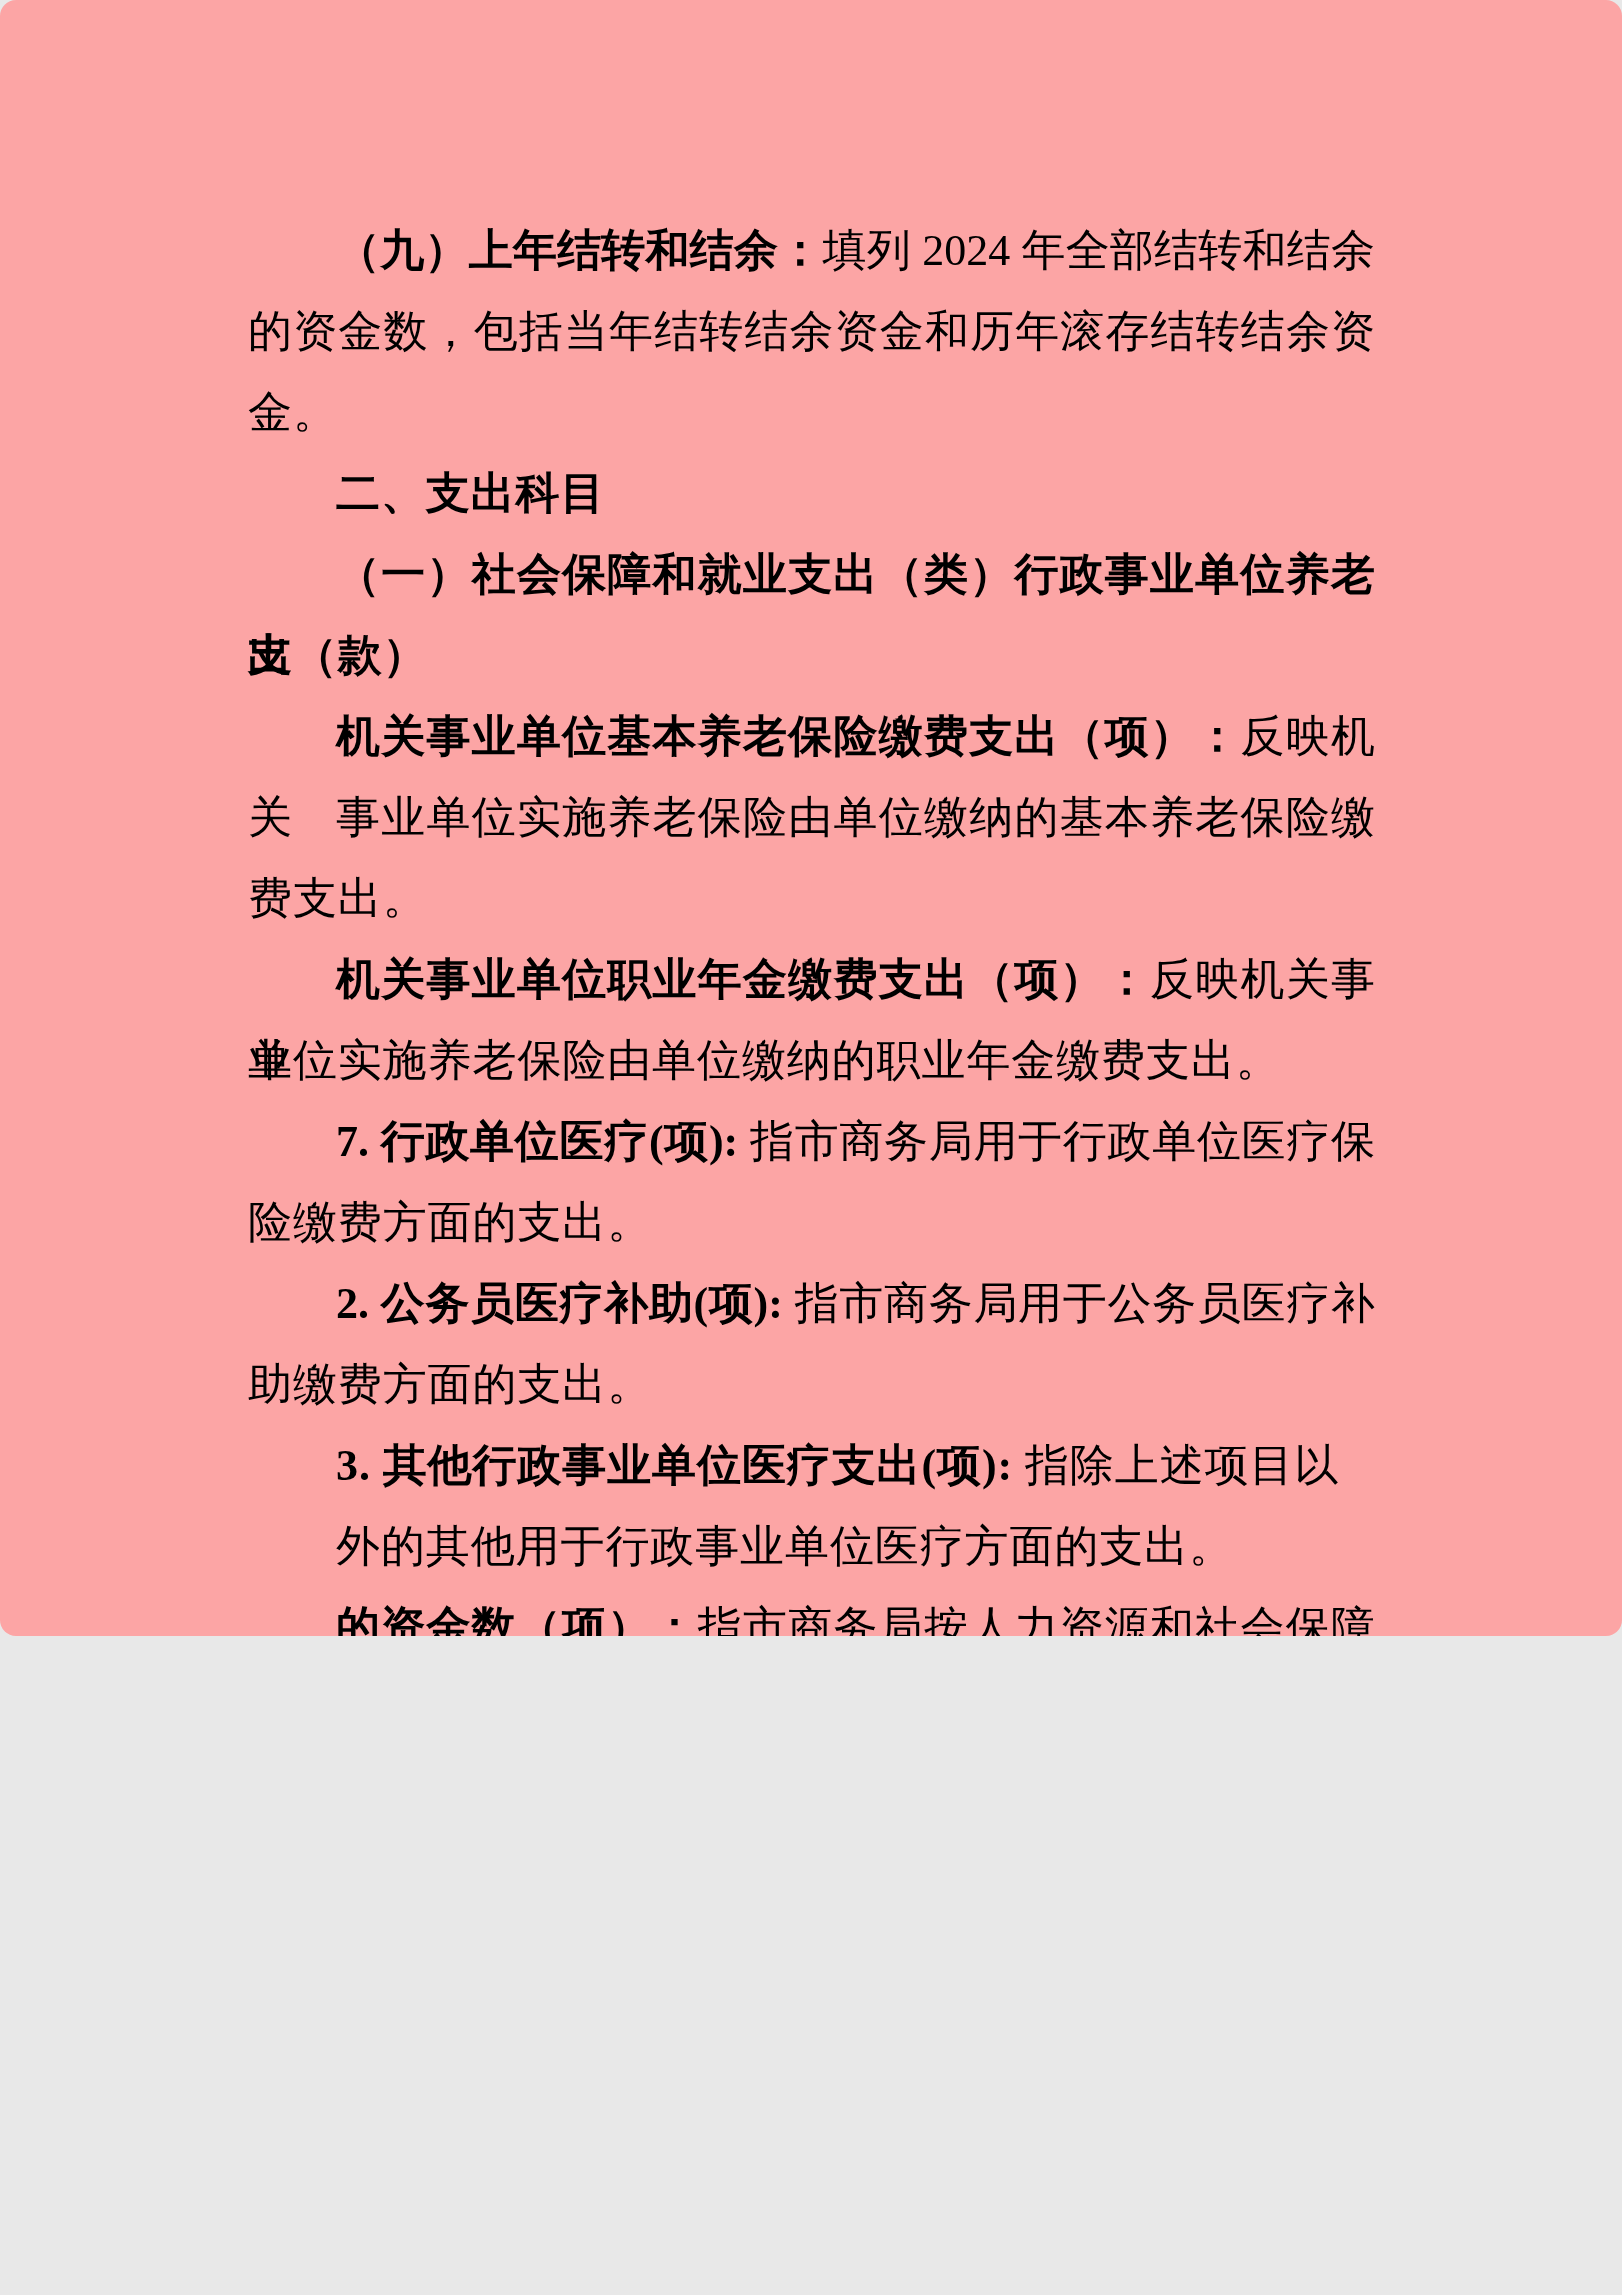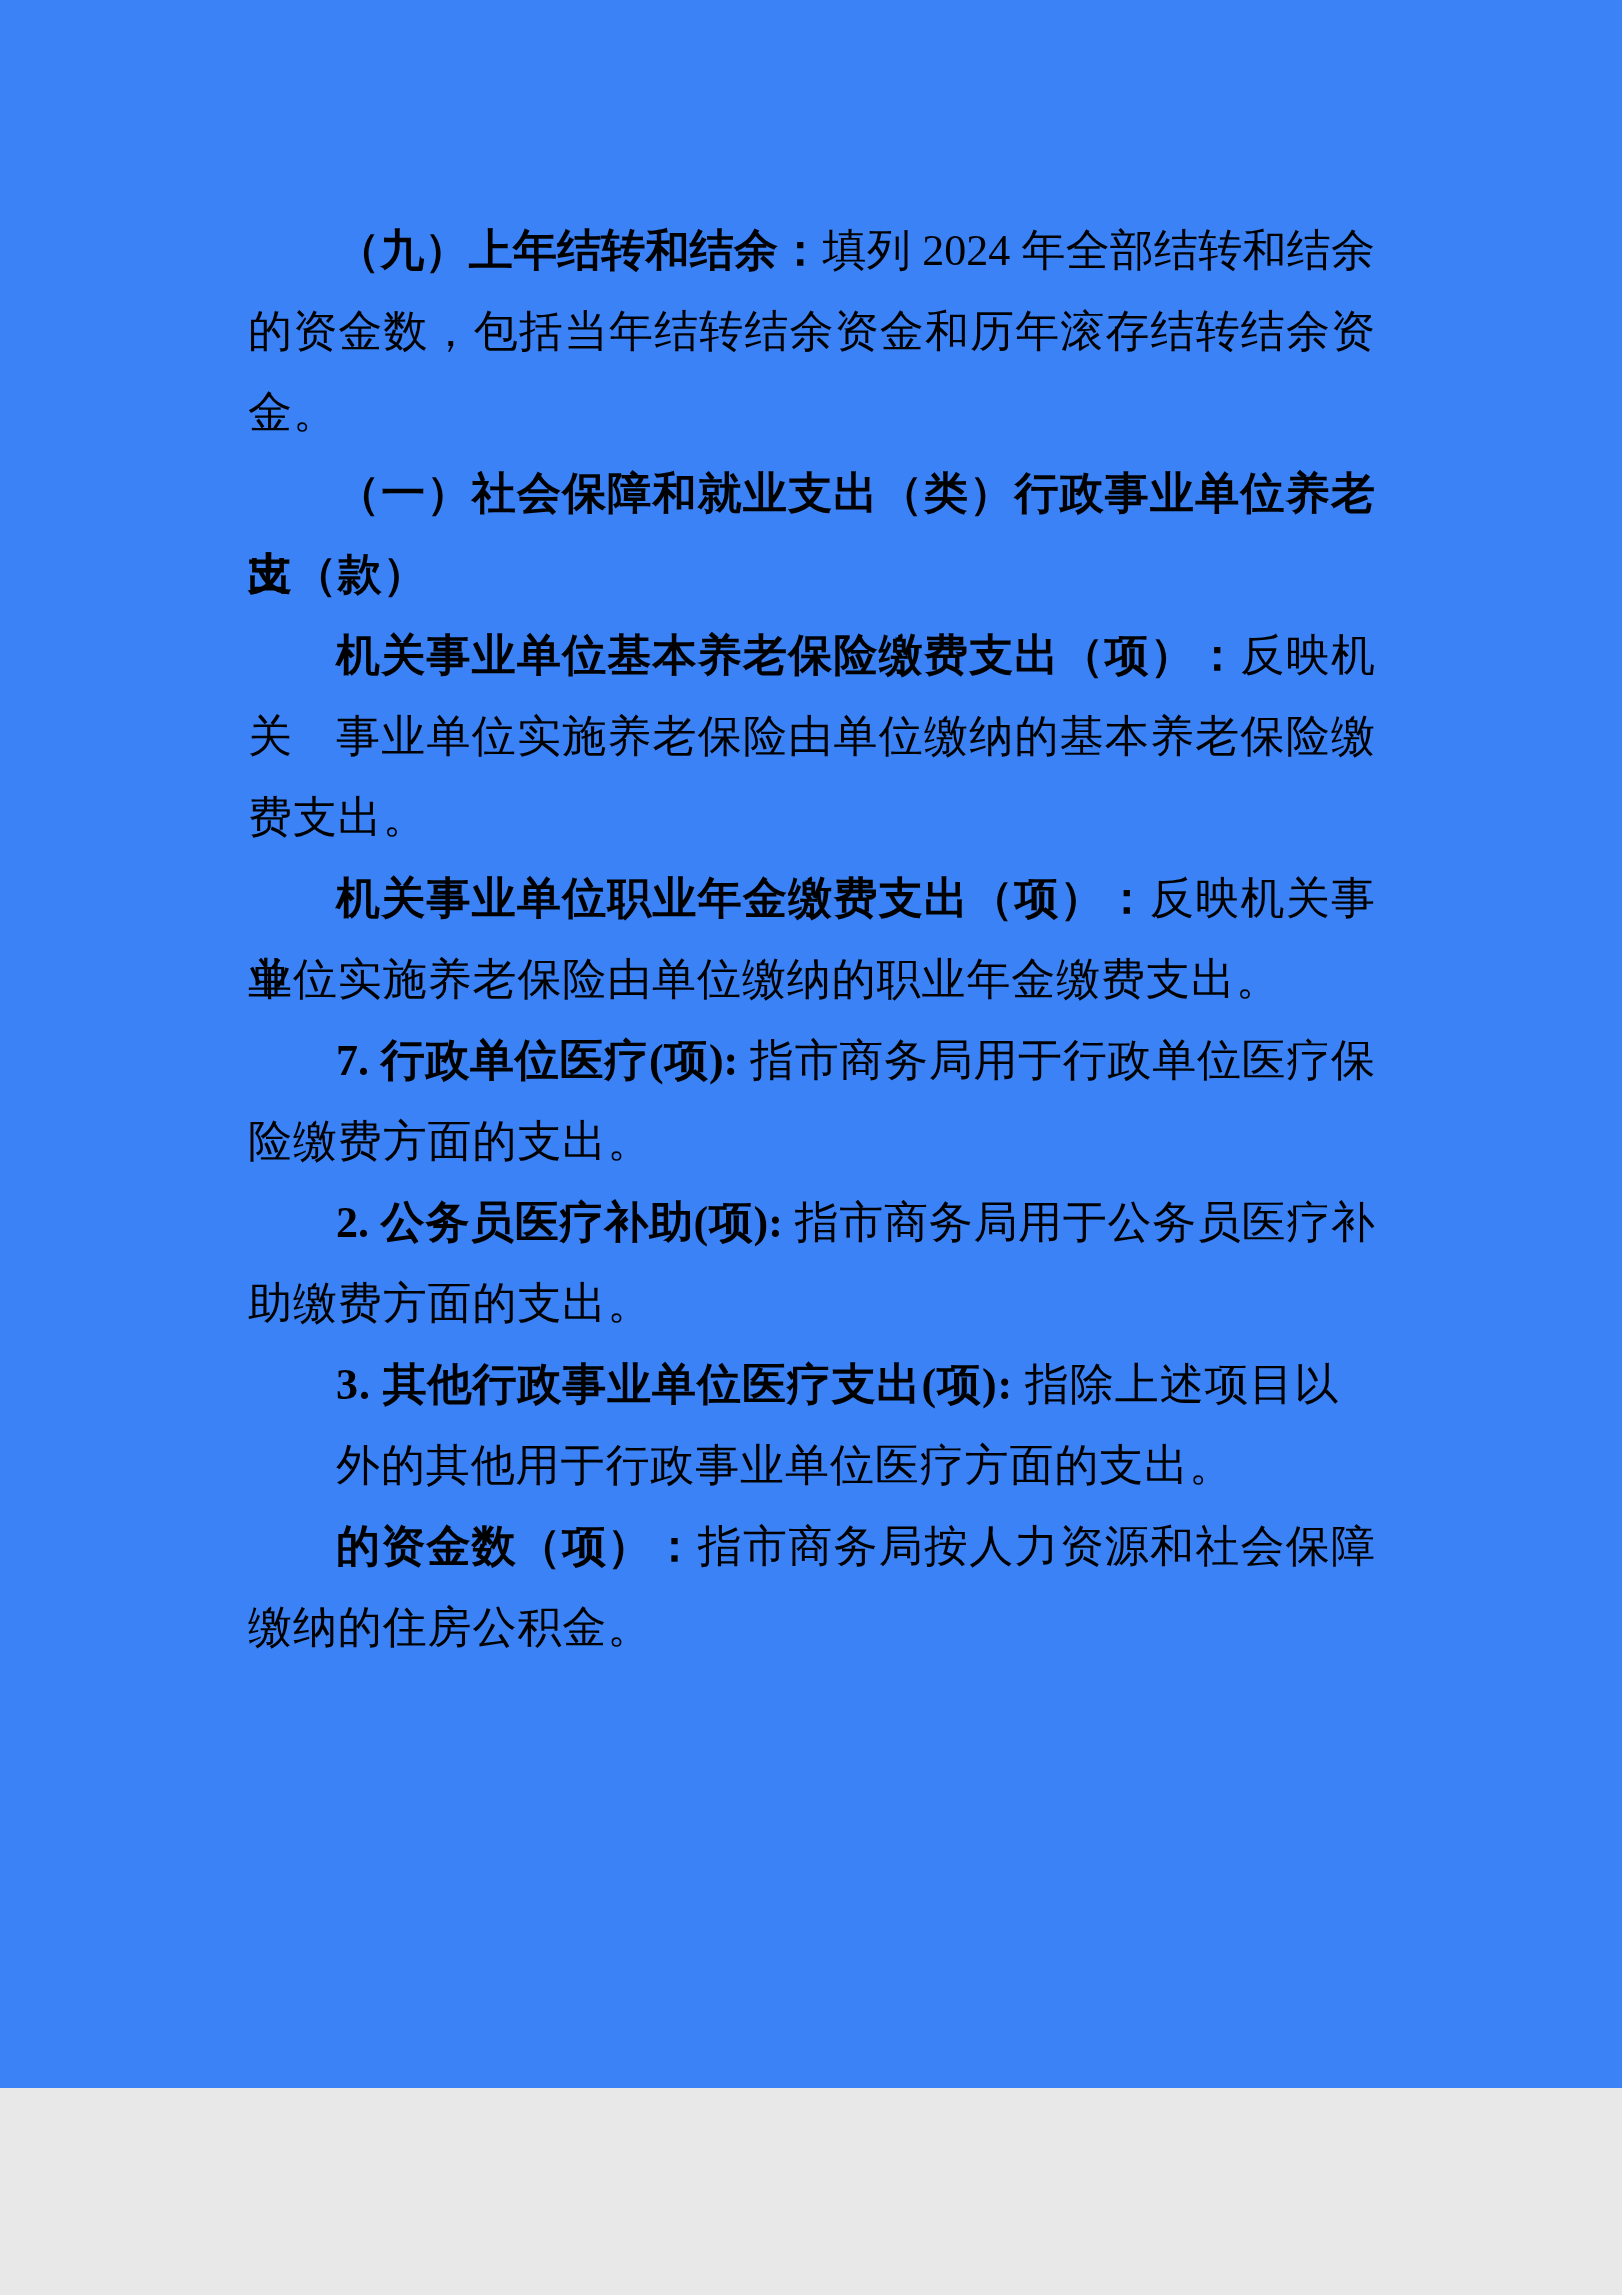--- a/index.html
+++ b/index.html
@@ -1,24 +1,25 @@
 <!DOCTYPE html>
 <html style="font-size:14px"><head>
 <meta charset="utf-8">
 <style>
   html, body { margin: 0; padding: 0; background: #e8e8e8; }
   .page {
     position: relative;
     width: 1622px;
-    height: 2088px;
-    background: #3b82f6;
+    height: 1636px;
+    background: #fca5a5;
     margin: 0 auto;
     overflow: hidden;
     color: #000000;
     font-family: "Liberation Serif", "DejaVu Serif", serif;
+    border-radius: 16px;
   }
   .text-block {
     position: absolute;
     left: 248px;
     top: 210px;
     width: 1127px;
   }
   .ln {
     height: 81px;
     line-height: 81px;
@@ -46,20 +47,21 @@
 
 <div class="page">
   <div class="text-block">
 
     <div class="ln ind j"><span class="b">（九）上年结转和结余：</span><span class="r">填列 2024 年全部结转和结余</span></div>
 
     <div class="ln j"><span class="r">的资金数，包括当年结转结余资金和历年滚存结转结余资</span></div>
 
     <div class="ln"><span class="r">金。</span></div>
 
+    <div class="ln ind"><span class="b">二、支出科目</span></div>
 
     <div class="ln ind j"><span class="b">（一）社会保障和就业支出（类）行政事业单位养老支</span></div>
 
     <div class="ln"><span class="b">出（款）</span></div>
 
     <div class="ln ind j"><span class="b">机关事业单位基本养老保险缴费支出（项）：</span><span class="r">反映机关</span></div>
 
     <div class="ln ind j"><span class="r">事业单位实施养老保险由单位缴纳的基本养老保险缴</span></div>
 
     <div class="ln"><span class="r">费支出。</span></div>

